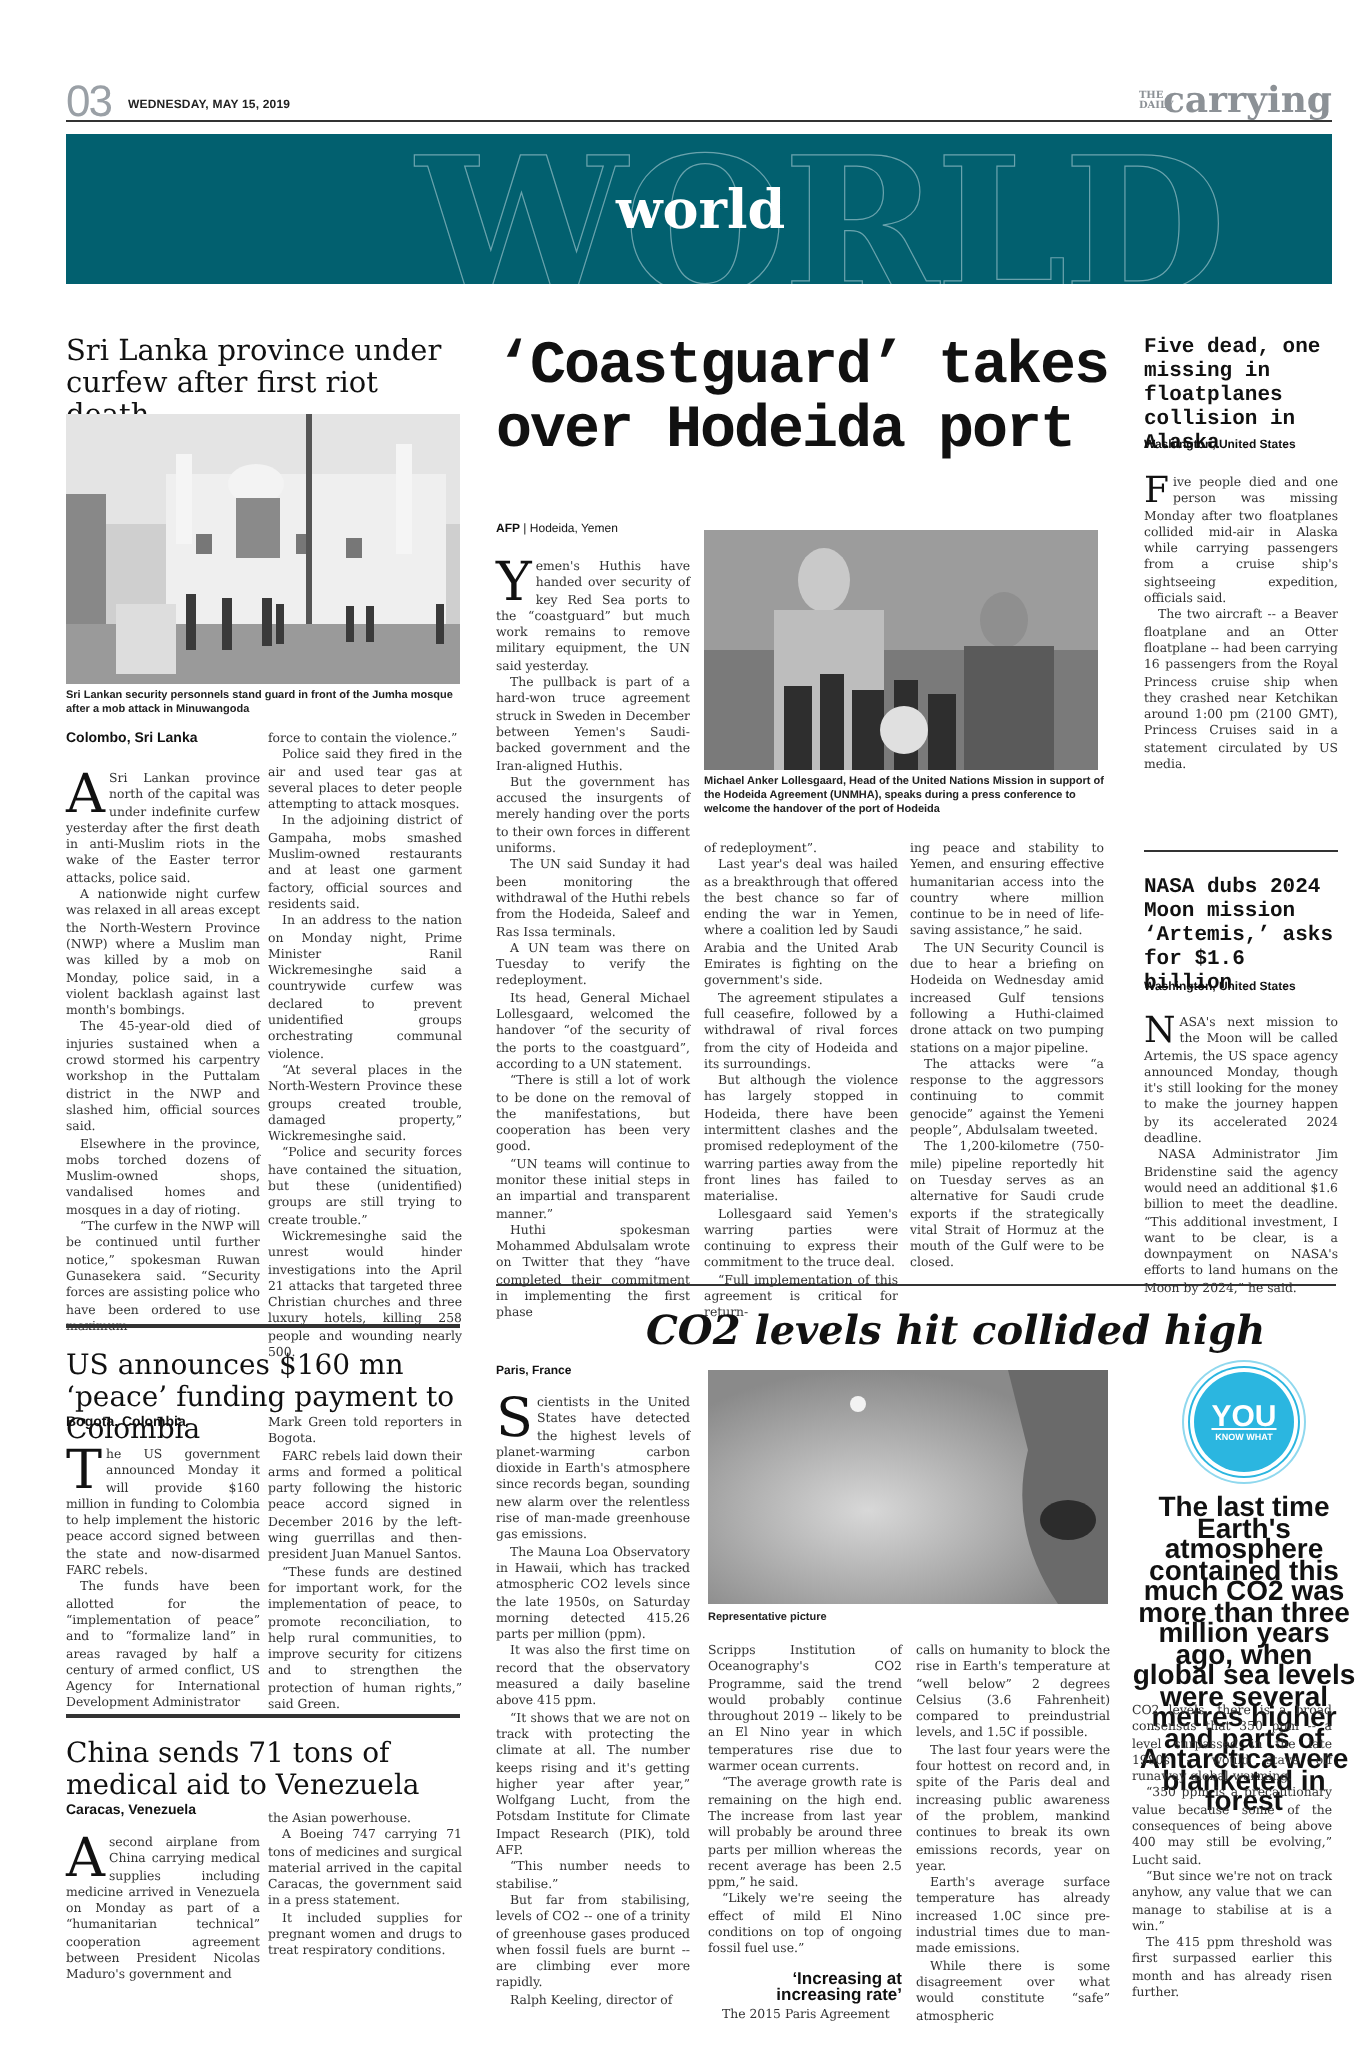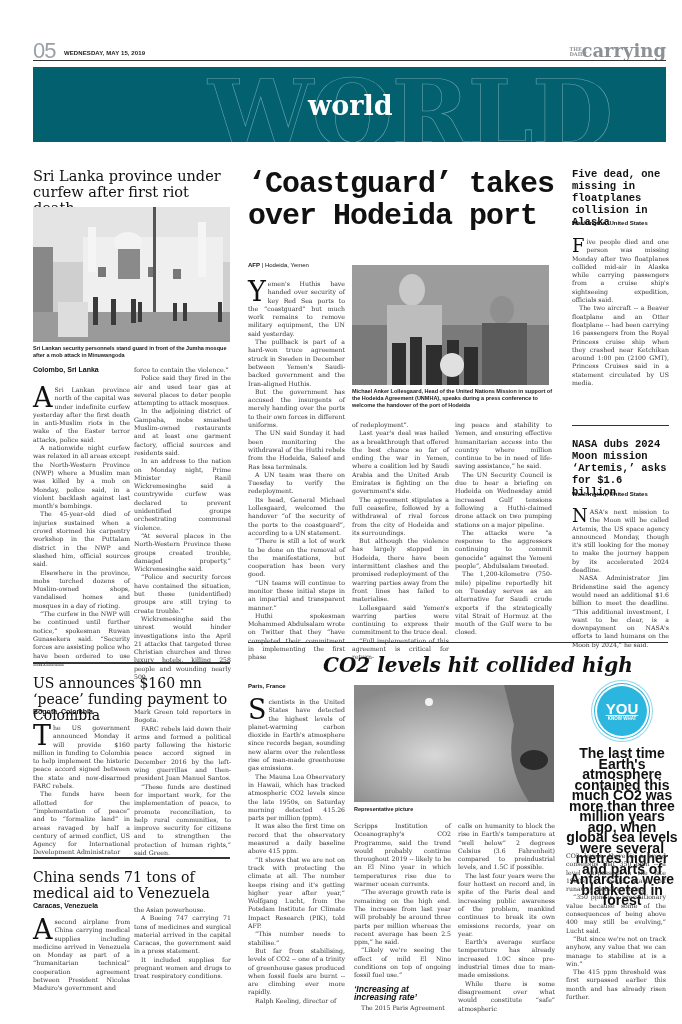--- a/index.html
+++ b/index.html
@@ -32,21 +32,21 @@
 
   .badge { width:50px; height:50px; border-radius:50%; background:#2bb6e0; box-shadow:0 0 0 2px #fff, 0 0 0 3px #2bb6e0, 0 0 0 5px #fff, 0 0 0 6px #8fd8ee; display:flex; flex-direction:column; align-items:center; justify-content:center; color:#fff; }
   .badge .b1 { font-family:"Liberation Sans", sans-serif; font-weight:bold; font-size:15px; line-height:14px;text-decoration:underline; }
   .badge .b2 { font-family:"Liberation Sans", sans-serif; font-weight:bold; font-size:4.5px; }
   .factbox { font-family:"Liberation Sans", sans-serif; font-weight:bold; font-size:14px; line-height:10.5px; text-align:center; color:#111; }
   .subhead { font-family:"Liberation Sans", sans-serif; font-weight:bold; font-size:8.5px; color:#111; }
 </style>
 </head>
 <body>
 
-<div class="abs pagenum">05</div>
+<div class="abs pagenum">03</div>
 <div class="abs dateline">WEDNESDAY, MAY 15, 2019</div>
 <div class="abs logo"><small style="width:10px;">THE DAILY</small><span>carrying</span></div>
 <div class="abs topline"></div>
 
 <div class="abs banner">
   <div class="bigword">WORLD</div>
   <div class="word">world</div>
 </div>
 
 <div class="abs h-serif" style="left:33px;top:168px;width:200px;font-size:14.5px;line-height:16px;">Sri Lanka province under curfew after first riot death</div>
@@ -210,21 +210,21 @@
     <circle cx="75" cy="17" r="4" fill="#f2f2f2"></circle>
     <path d="M150 0 L200 0 L200 117 L175 117 Q150 80 160 40 Z" fill="#6a6a6a"></path>
     <ellipse cx="180" cy="75" rx="14" ry="10" fill="#2c2c2c"></ellipse>
   </svg>
 </div>
 <div class="abs caption" style="left:354px;top:806px;">Representative picture</div>
 <div class="abs body" style="left:354px;top:822px;width:97px;">
   <p class="first">Scripps Institution of Oceanography's CO2 Programme, said the trend would probably continue throughout 2019 -- likely to be an El Nino year in which temperatures rise due to warmer ocean currents.</p>
   <p>“The average growth rate is remaining on the high end. The increase from last year will probably be around three parts per million whereas the recent average has been 2.5 ppm,” he said.</p>
   <p>“Likely we're seeing the effect of mild El Nino conditions on top of ongoing fossil fuel use.”</p>
-  <div class="subhead" style="margin:5px 0 3px 0;text-align:left;font-style:italic;">‘Increasing at increasing rate’</div>
+  <div class="subhead" style="margin:5px 0 3px 0;text-align:right;">‘Increasing at increasing rate’</div>
   <p>The 2015 Paris Agreement</p>
 </div>
 <div class="abs body" style="left:458px;top:822px;width:97px;">
   <p class="first">calls on humanity to block the rise in Earth's temperature at “well below” 2 degrees Celsius (3.6 Fahrenheit) compared to preindustrial levels, and 1.5C if possible.</p>
   <p>The last four years were the four hottest on record and, in spite of the Paris deal and increasing public awareness of the problem, mankind continues to break its own emissions records, year on year.</p>
   <p>Earth's average surface temperature has already increased 1.0C since pre-industrial times due to man-made emissions.</p>
   <p>While there is some disagreement over what would constitute “safe” atmospheric</p>
 </div>
 
 <div class="abs badge" style="left:597px;top:686px;">

